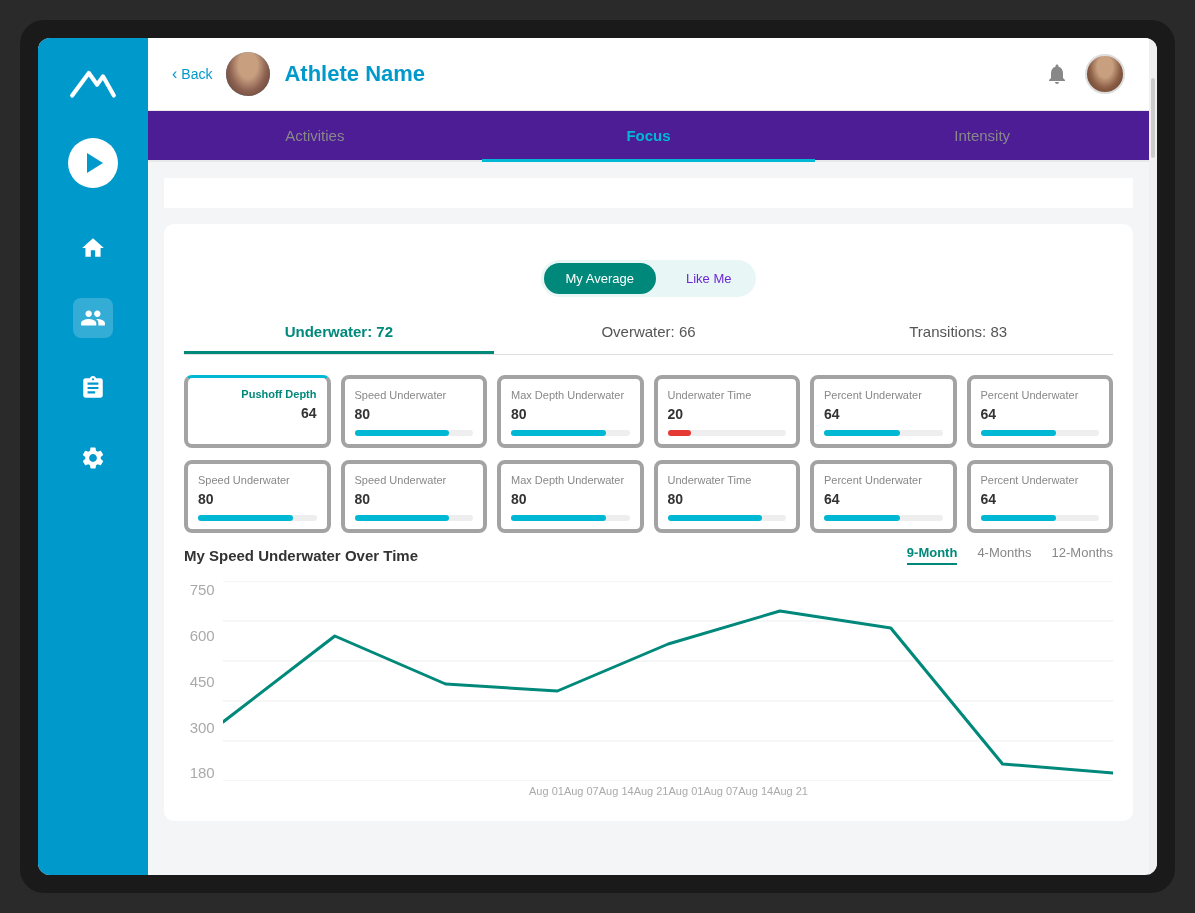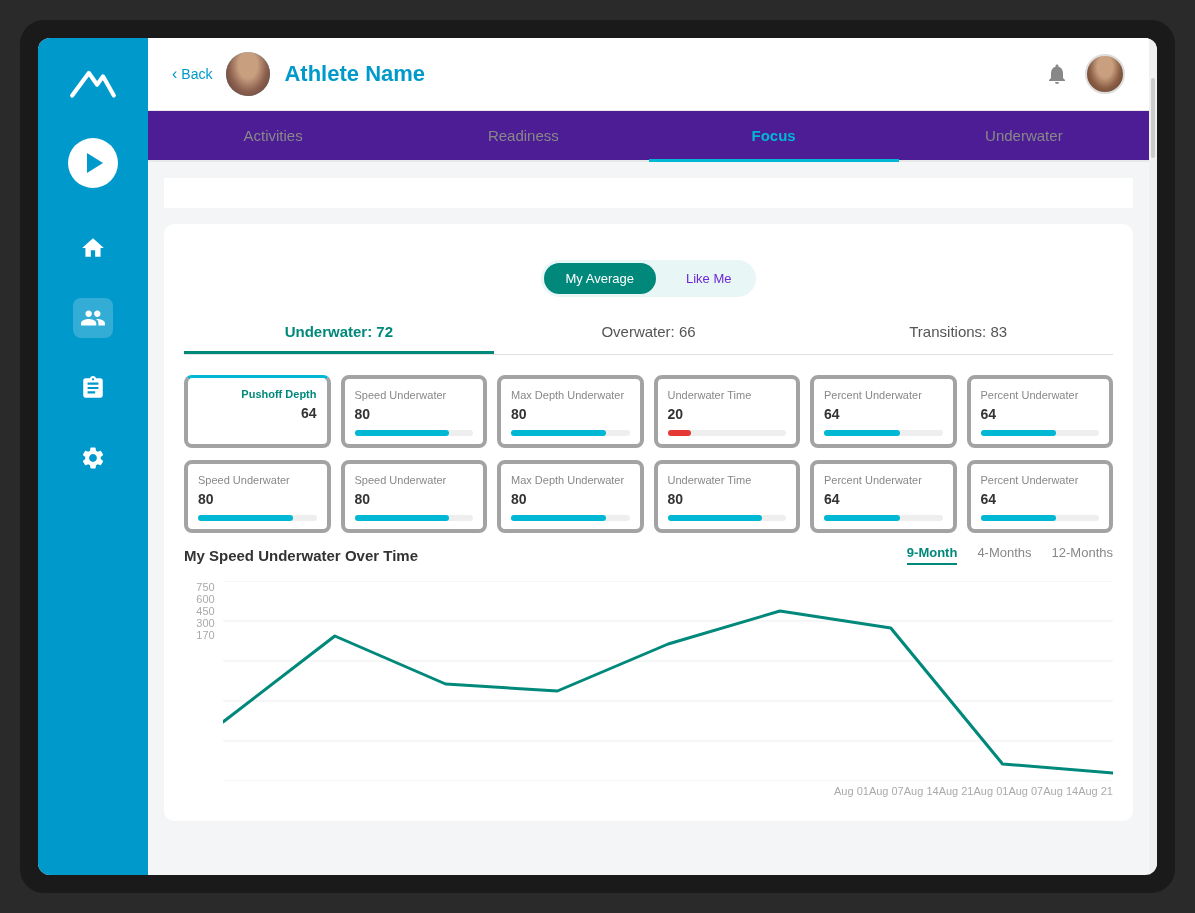--- a/index.html
+++ b/index.html
@@ -342,21 +342,21 @@
     .chart-container {
       position: relative;
       height: 220px;
     }
     .chart-svg {
       width: 100%;
       height: 200px;
     }
     .chart-labels-x {
       display: flex;
-      justify-content: flex-end;
+      justify-content: center;
       font-size: 11px;
       color: #aaa;
       margin-top: 4px;
       padding-left: 40px;
     }
   </style>
 </head>
 <body>
 
 <div class="device-frame">
@@ -411,28 +411,25 @@
             </svg>
           </div>
           <div class="user-avatar" style="background: radial-gradient(ellipse at 50% 30%, #c8a080 30%, #8b5e45 60%, #5a3a28 100%);"></div>
         </div>
       </div>
 
       <div class="tabs">
         <div class="tab">
           <span>Activities</span>
         </div>
-        <div class="tab">
-          <span>Readiness</span>
-        </div>
         <div class="tab active">
           <span>Focus</span>
         </div>
         <div class="tab">
-          <span>Underwater</span>
+          <span>Intensity</span>
         </div>
       </div>
 
       <div class="content-area">
 
         <div style="background:white;height:30px;margin:16px 16px 0;"></div>
 
         <div class="card">
 
           <div class="toggle-group">
@@ -544,26 +541,26 @@
             <div class="time-filters">
               <div class="time-filter active">9-Month</div>
               <div class="time-filter">4-Months</div>
               <div class="time-filter">12-Months</div>
             </div>
           </div>
 
           <div class="chart-container">
             <div style="display:flex;height:200px;">
 
-              <div style="width:40px;display:flex;flex-direction:column;align-items:flex-end;padding-right:8px;font-size:11px;color:#aaa;">
+              <div style="width:40px;display:flex;flex-direction:column;justify-content:space-between;align-items:flex-end;padding-right:8px;font-size:15px;color:#aaa;">
                 <span>750</span>
                 <span>600</span>
                 <span>450</span>
                 <span>300</span>
-                <span>170</span>
+                <span>180</span>
               </div>
 
               <svg class="chart-svg" viewBox="0 0 860 200" preserveAspectRatio="none">
 
                 <line x1="0" y1="0" x2="860" y2="0" stroke="#eee" stroke-width="1"></line>
                 <line x1="0" y1="40" x2="860" y2="40" stroke="#eee" stroke-width="1"></line>
                 <line x1="0" y1="80" x2="860" y2="80" stroke="#eee" stroke-width="1"></line>
                 <line x1="0" y1="120" x2="860" y2="120" stroke="#eee" stroke-width="1"></line>
                 <line x1="0" y1="160" x2="860" y2="160" stroke="#eee" stroke-width="1"></line>
                 <line x1="0" y1="200" x2="860" y2="200" stroke="#eee" stroke-width="1"></line>

